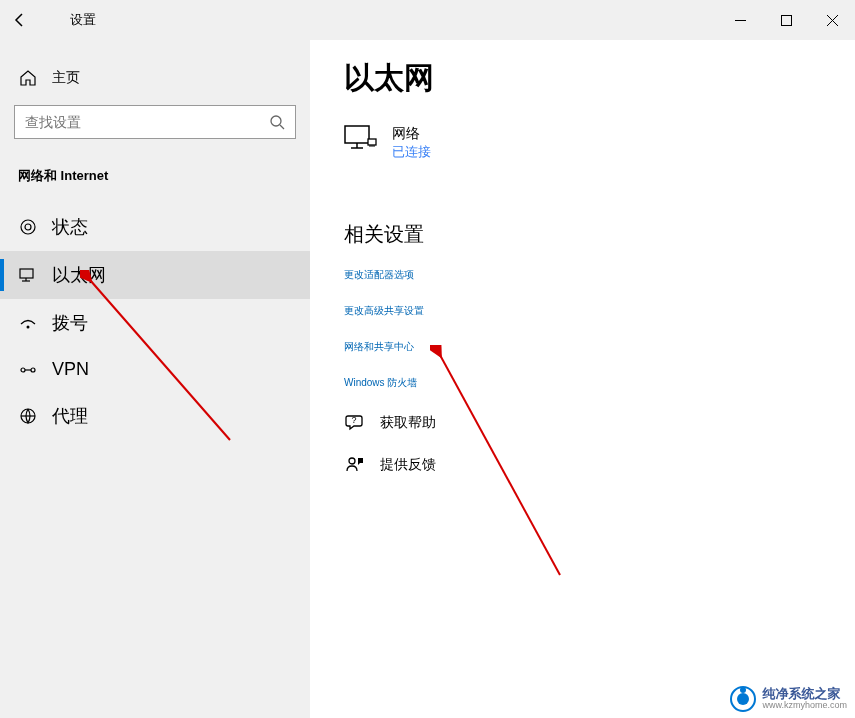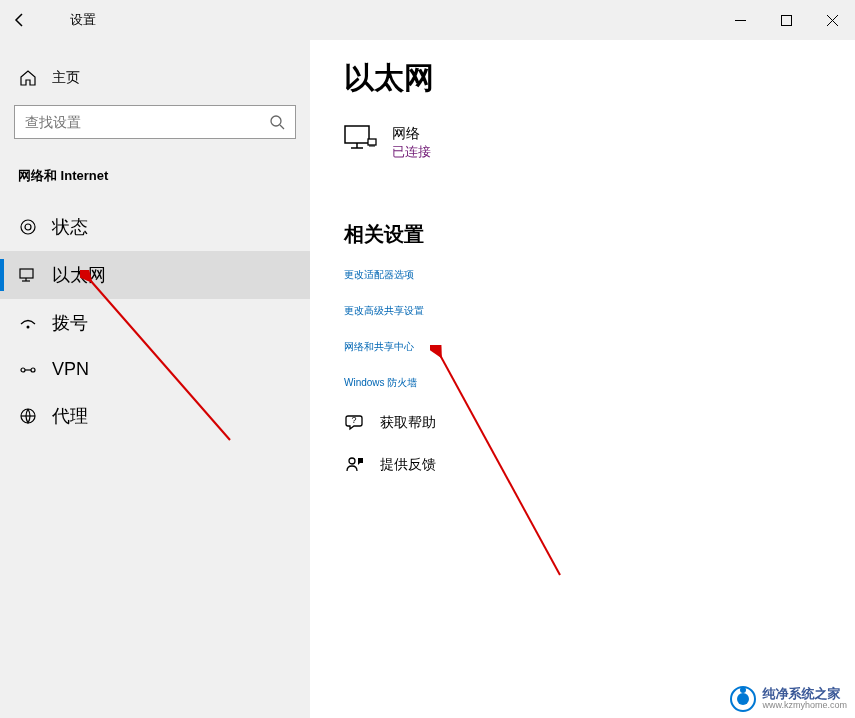--- a/index.html
+++ b/index.html
@@ -151,25 +151,25 @@
       width: 34px;
       height: 30px;
       margin-right: 14px;
     }
     .network-status .net-text .name {
       font-size: 14px;
       color: #000;
     }
     .network-status .net-text .status {
       font-size: 13px;
-      color: #701a75;
+      color: #3b82f6;
     }
     .section-header {
       font-size: 20px;
-      font-weight: 700;
+      font-weight: 400;
       margin-bottom: 20px;
     }
     .link {
       display: block;
       color: #0066b4;
       font-size: 10px;
       margin-bottom: 22px;
       cursor: pointer;
       margin-top: 12px;
     }

